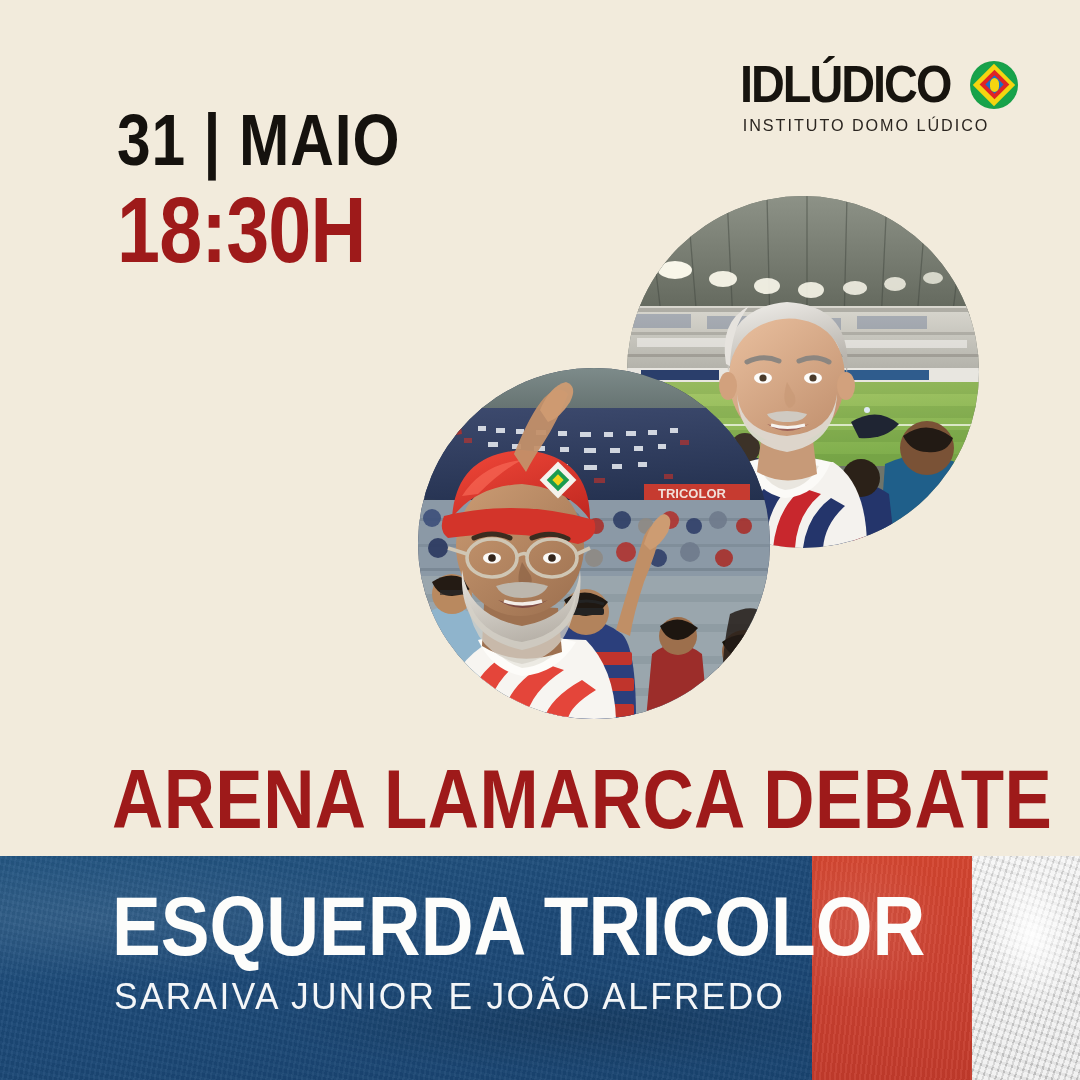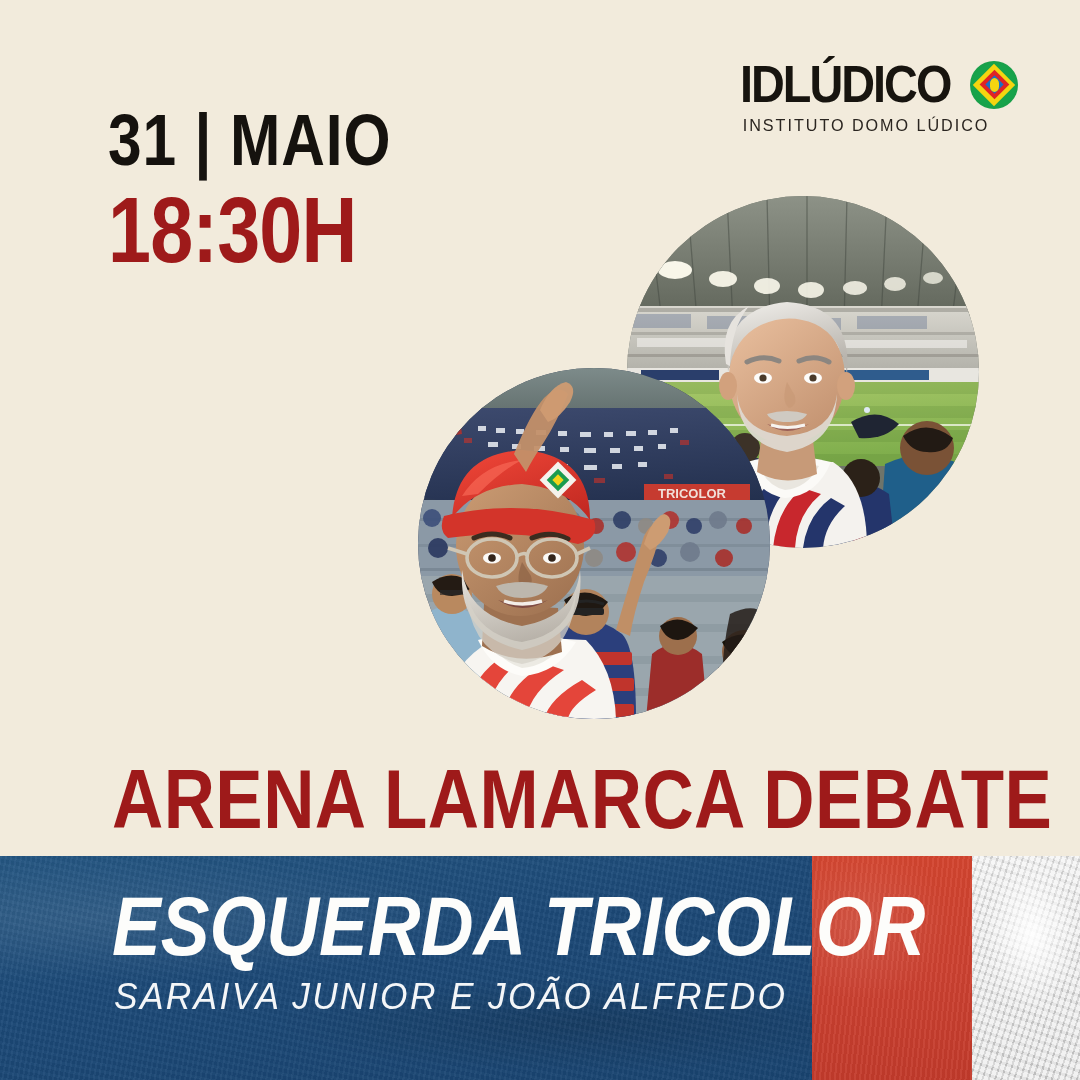--- a/index.html
+++ b/index.html
@@ -63,21 +63,21 @@
     background:#f4d510; border-radius:50% / 40%;
   }
   #logo-tagline {
     margin-top:7px;
     font-size:16.5px; letter-spacing:2.0px;
     color:#2a2520; white-space:nowrap;
     transform:scaleX(0.98);
   }
 
   
-  #datetime { position:absolute; left:108px; top:104px; }
+  #datetime { position:absolute; left:117px; top:104px; }
   #date-line {
     font-weight:bold; font-size:72px; line-height:1.0;
     letter-spacing:1px; color:#15120e;
     transform:scaleX(0.84); transform-origin:left top;
     white-space:nowrap;
   }
   #time-line {
     font-weight:bold; font-size:92px; line-height:1.0;
     margin-top:8px; letter-spacing:-1px; color:#9e1a1a;
     transform:scaleX(0.84); transform-origin:left top;
@@ -138,21 +138,21 @@
     flex:1 1 auto; height:100%;
     background:
       radial-gradient(ellipse 60% 45% at 55% 35%, rgba(255,255,255,.9), rgba(255,255,255,0) 72%),
       repeating-linear-gradient(108deg, rgba(0,0,0,.055) 0 2px, rgba(255,255,255,.5) 2px 6px),
       repeating-linear-gradient(18deg, rgba(0,0,0,.04) 0 3px, rgba(255,255,255,.42) 3px 8px),
       linear-gradient(170deg, #e2e2e2 0%, #d8d8d8 50%, #cfcfcf 100%);
   }
 
   #band-text {
     position:absolute; left:0; top:856px; width:1080px; height:224px;
-    z-index:5; pointer-events:none;font-style:italic;
+    z-index:5; pointer-events:none;
   }
   #band-title {
     position:absolute; left:112px; top:28px;
     font-weight:bold; font-size:84px; line-height:1.0;
     letter-spacing:0px; color:#fdfdfb;
     transform:scaleX(0.87); transform-origin:left top;
     white-space:nowrap;
   }
   #band-subtitle {
     position:absolute; left:114px; top:123px;

